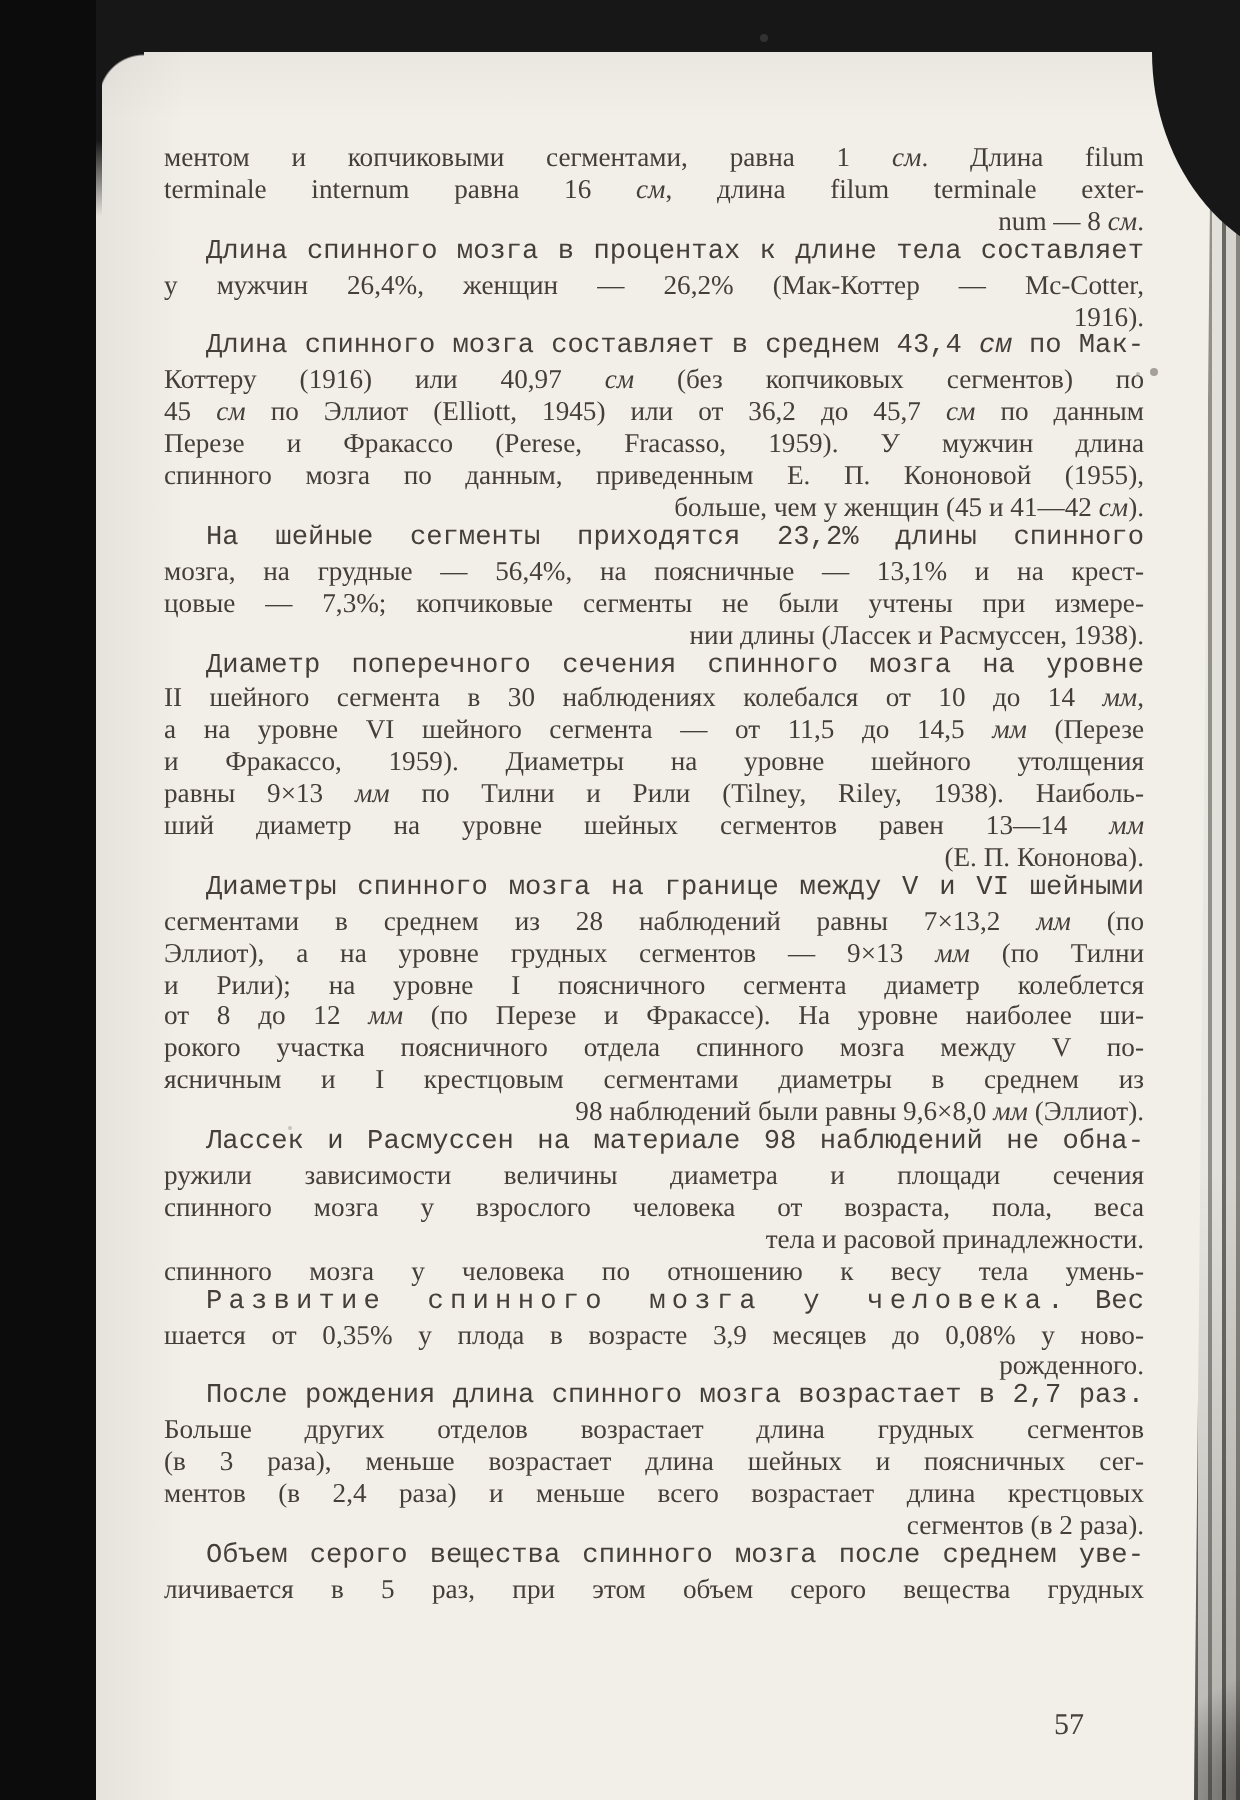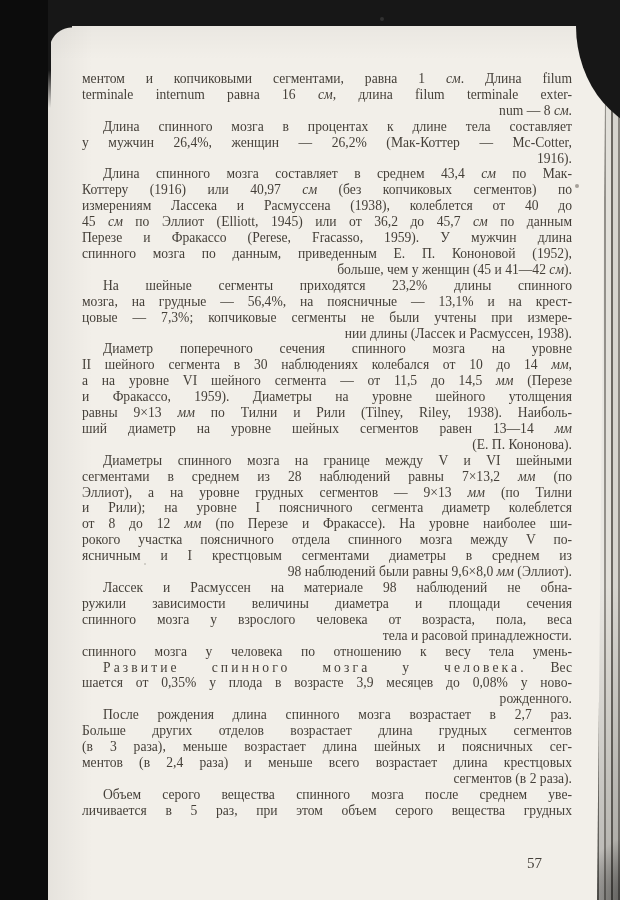--- a/index.html
+++ b/index.html
@@ -35,21 +35,21 @@
   }
   .wedge-over{position:absolute;right:0;top:26px;width:92px;height:108px;
     background:#171717;border-bottom-left-radius:100% 100%;}
   
   .text-column{
     position:absolute;left:34px;top:71px;width:490px;
     color:#443f38;font-size:13.6px;
   }
   .line{line-height:15.9px;text-align:right;}
   .line.just{text-align:justify;text-align-last:justify;}
-  .line.indent{text-indent:21px;}
+  .line.indent{text-indent:21px;font-family:Liberation Mono, monospace;}
   .line i{font-style:italic;}
   .spaced{letter-spacing:3.1px;word-spacing:5px;}
   .page-number{
     position:absolute;left:479px;top:855px;width:30px;
     color:#45403a;font-size:15px;line-height:16px;
   }
   .specks{position:absolute;left:0;top:0;width:2px;height:2px;border-radius:50%;
     background:transparent;
     box-shadow:528px 185px 0 1px rgba(70,64,56,0.45),
                520px 186px 0 0 rgba(70,64,56,0.3),
@@ -74,24 +74,23 @@
         <div class="line">num — 8 <i>см</i>.</div>
       </div>
       <div>
         <div class="line indent just">Длина спинного мозга в процентах к длине тела составляет</div>
         <div class="line just">у мужчин 26,4%, женщин — 26,2% (Мак-Коттер — Mc-Cotter,</div>
         <div class="line">1916).</div>
       </div>
       <div>
         <div class="line indent just">Длина спинного мозга составляет в среднем 43,4 <i>см</i> по Мак-</div>
         <div class="line just">Коттеру (1916) или 40,97 <i>см</i> (без копчиковых сегментов) по</div>
-        <div class="line just">измерениям Лассека и Расмуссена (1938), колеблется от 40 до</div>
         <div class="line just">45 <i>см</i> по Эллиот (Elliott, 1945) или от 36,2 до 45,7 <i>см</i> по данным</div>
         <div class="line just">Перезе и Фракассо (Perese, Fracasso, 1959). У мужчин длина</div>
-        <div class="line just">спинного мозга по данным, приведенным Е. П. Кононовой (1952),</div>
+        <div class="line just">спинного мозга по данным, приведенным Е. П. Кононовой (1955),</div>
         <div class="line">больше, чем у женщин (45 и 41—42 <i>см</i>).</div>
       </div>
       <div>
         <div class="line indent just">На шейные сегменты приходятся 23,2% длины спинного</div>
         <div class="line just">мозга, на грудные — 56,4%, на поясничные — 13,1% и на крест-</div>
         <div class="line just">цовые — 7,3%; копчиковые сегменты не были учтены при измере-</div>
         <div class="line">нии длины (Лассек и Расмуссен, 1938).</div>
       </div>
       <div>
         <div class="line indent just">Диаметр поперечного сечения спинного мозга на уровне</div>

